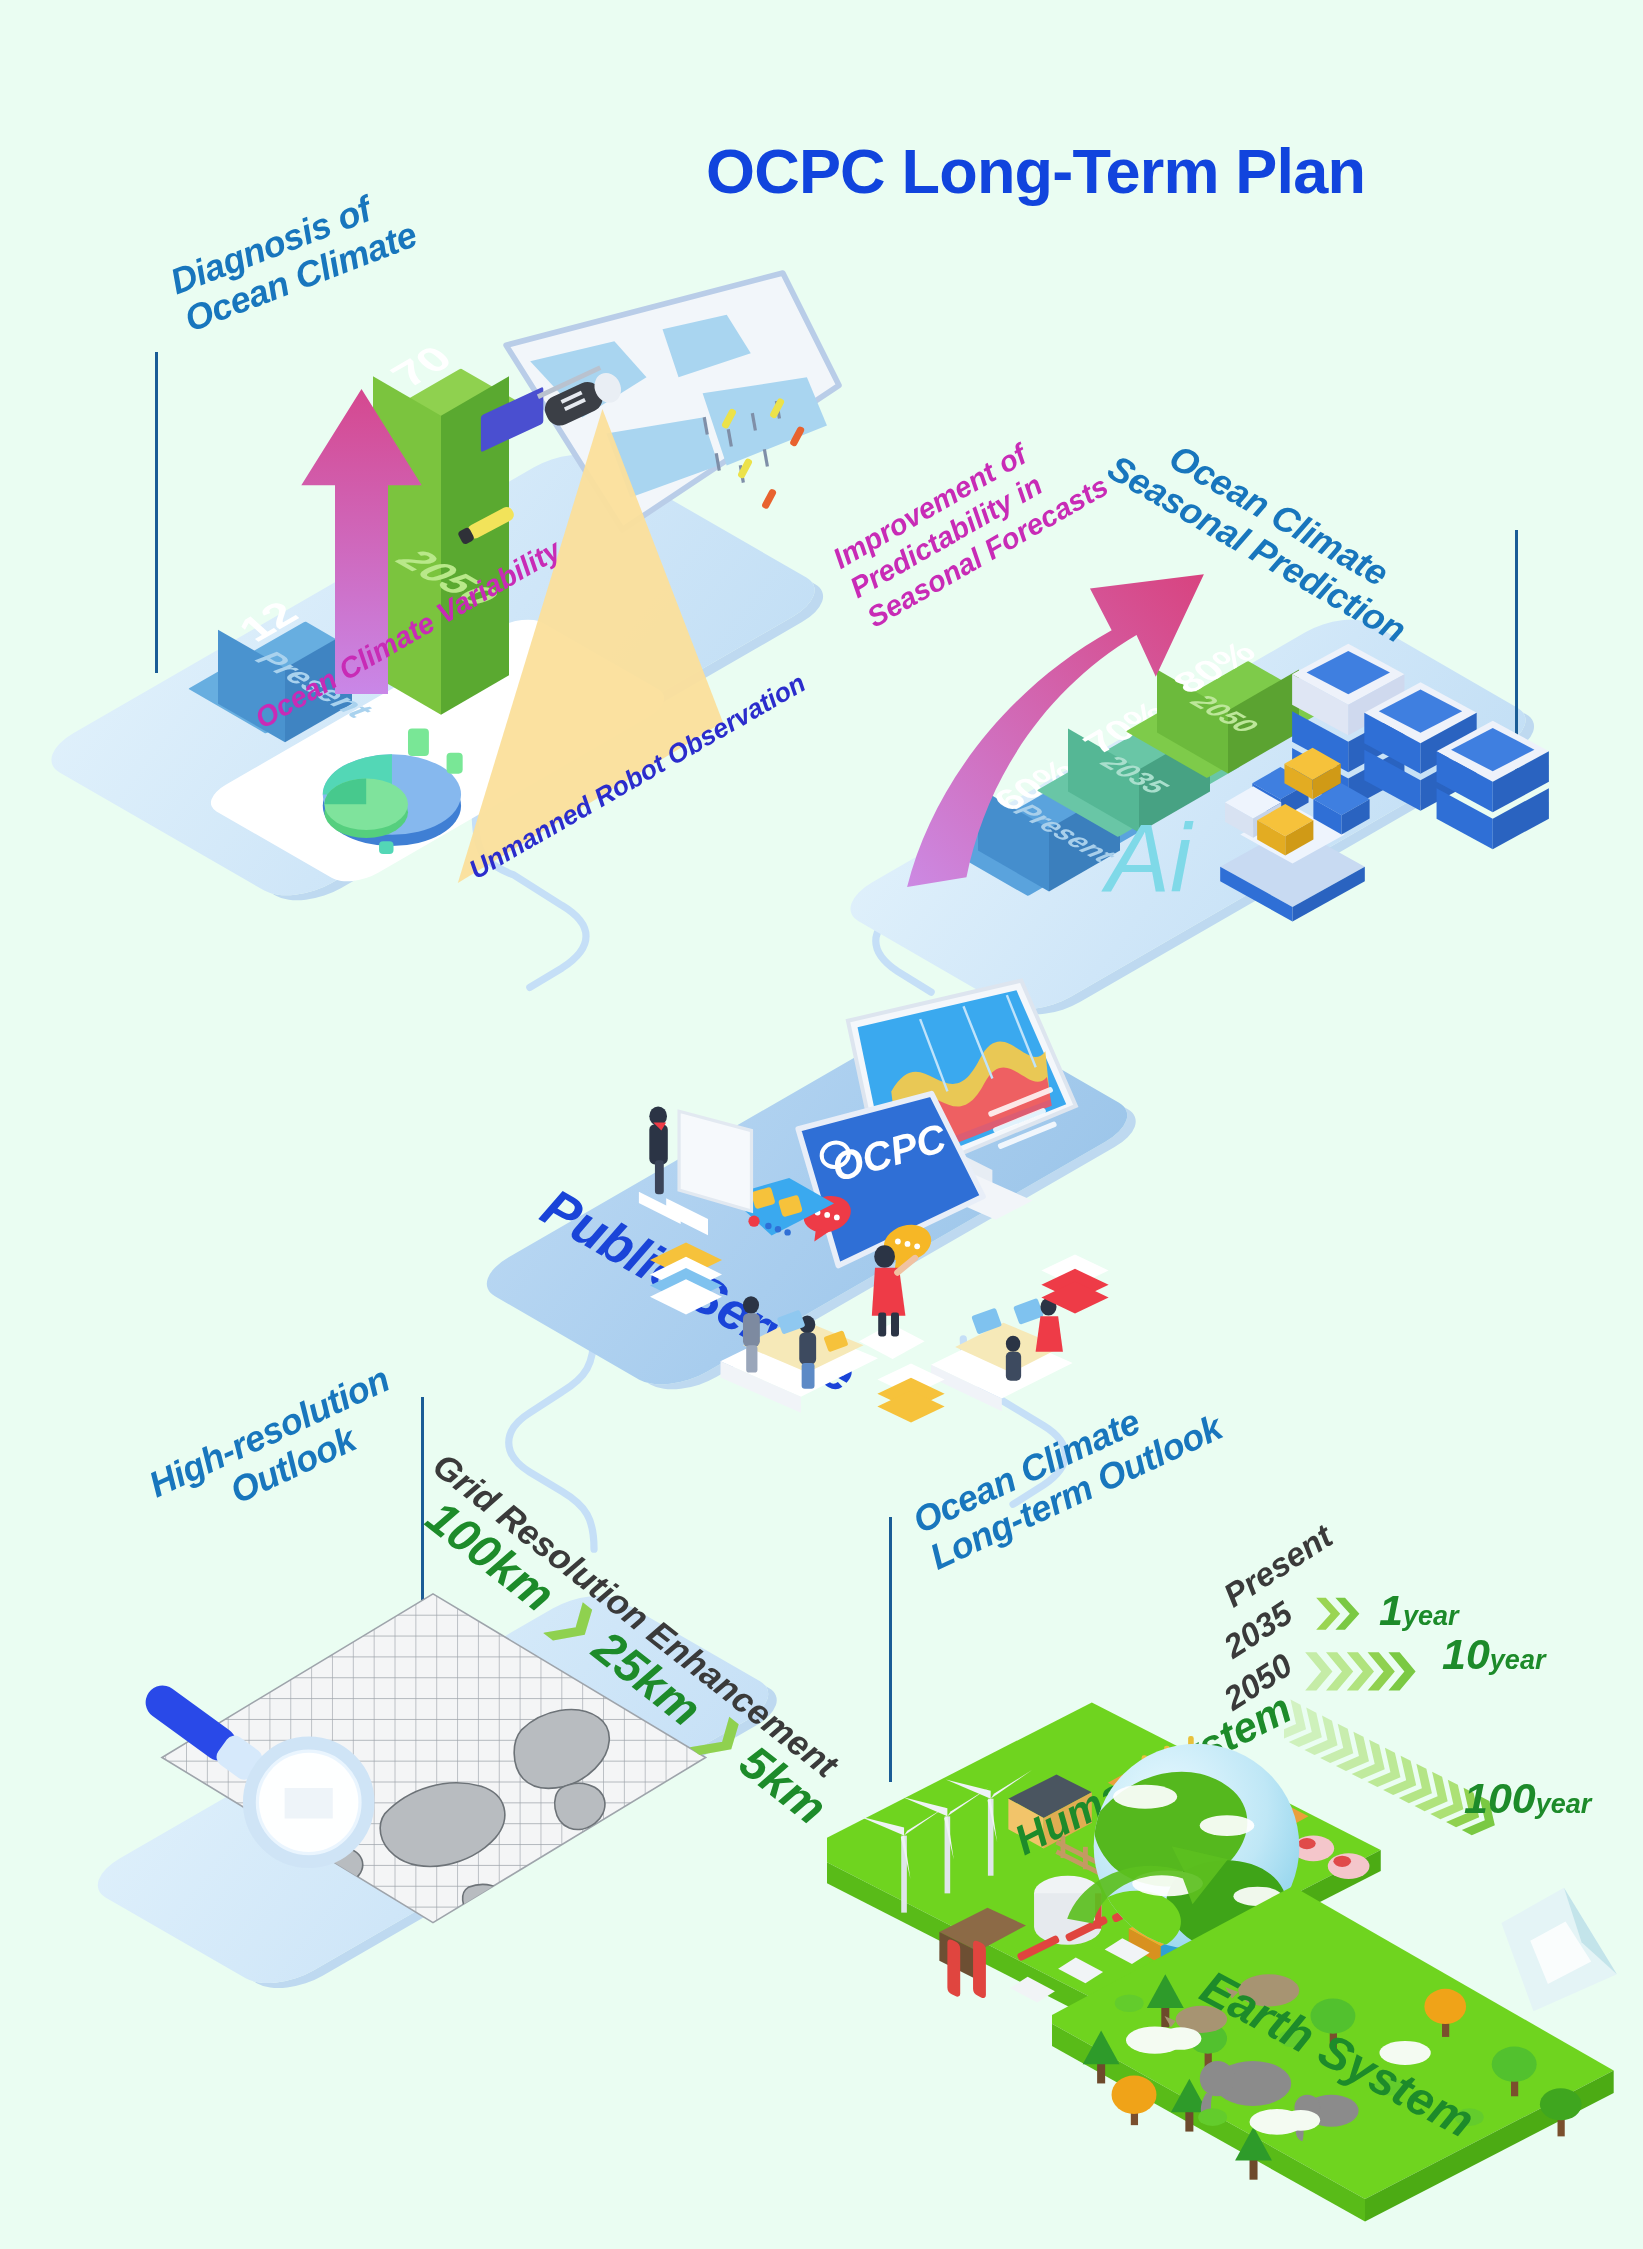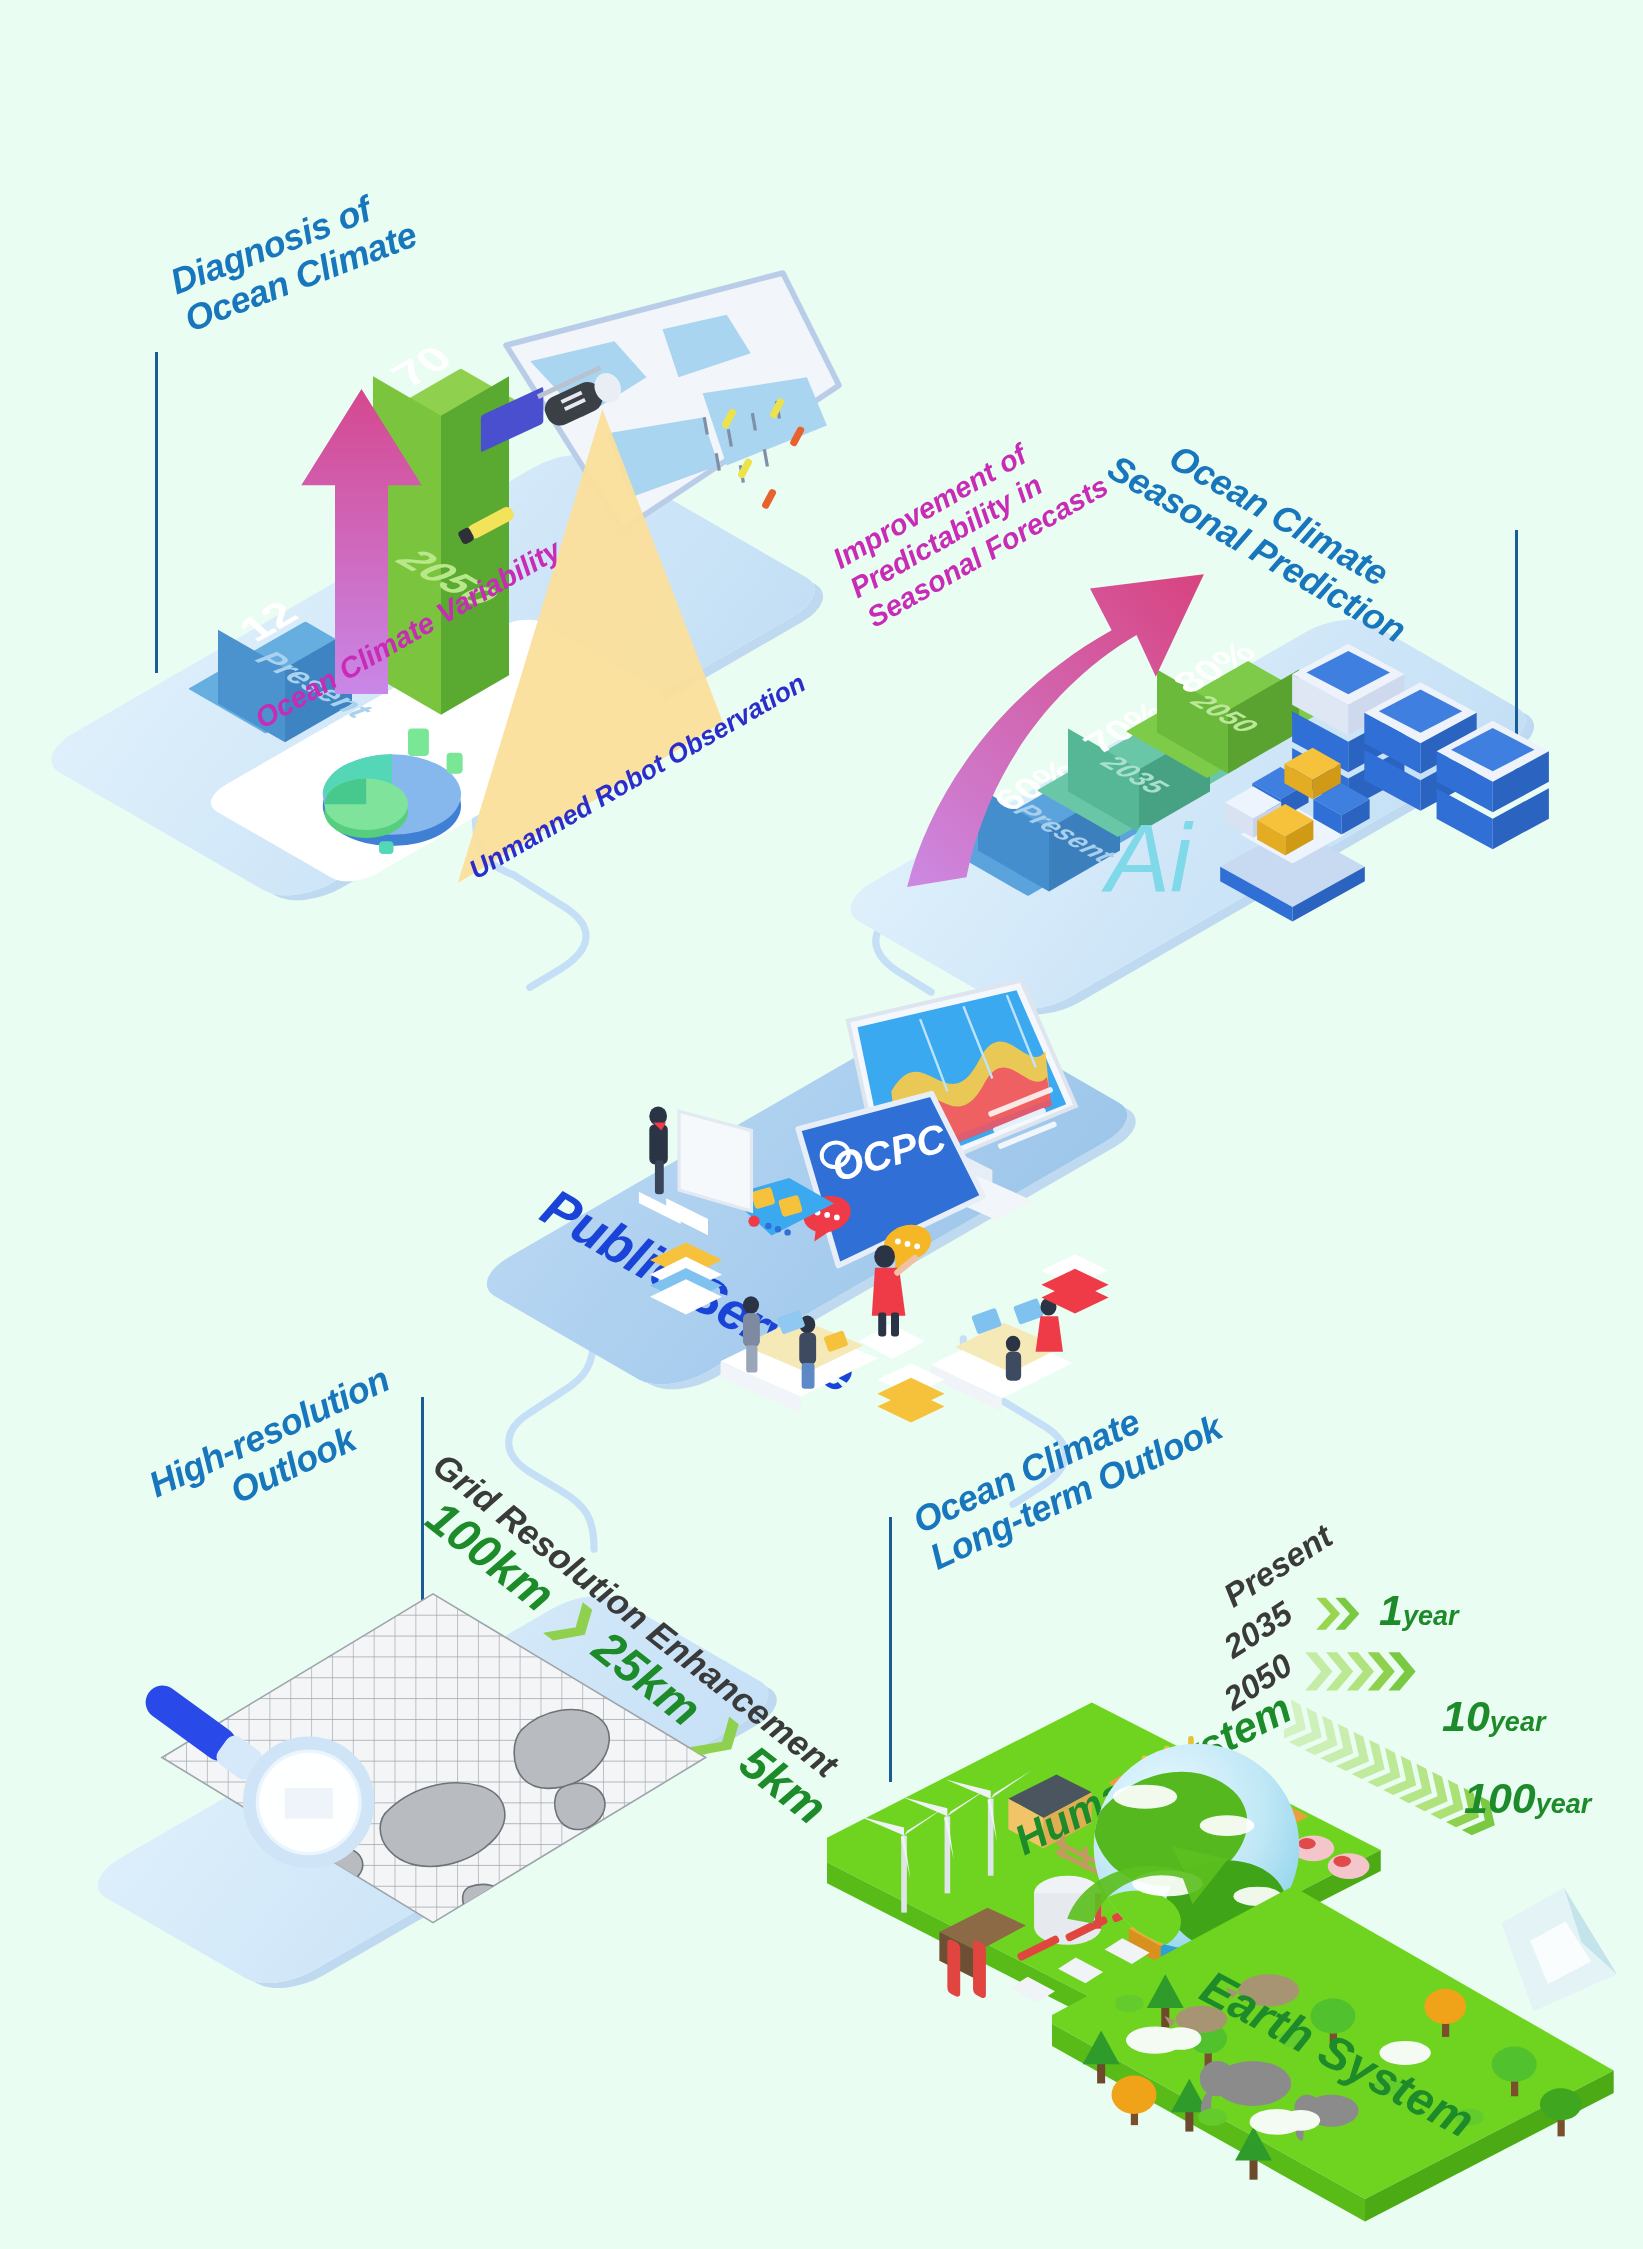--- a/index.html
+++ b/index.html
@@ -80,20 +80,21 @@
   .ai-txt {
     position:absolute; color:#7fd9e8; font-weight:normal; font-style:italic;
     font-size:96px; white-space:nowrap;
   }
 </style>
 </head>
 <body style="background: rgb(234, 253, 242);">
 
 <div id="stage" style="background: rgb(234, 253, 242);">
 
+  <div class="main-title">OCPC Long-Term Plan</div>
 
   <svg class="conn" viewBox="0 0 2048 2803">
     <g fill="none" stroke="#c5dff7" stroke-width="9" stroke-linecap="round">
       <path d="M592 1010 C 592 1060, 600 1075, 640 1090 L 700 1128 C 740 1152, 740 1180, 700 1206 L 660 1230"></path>
       <path d="M1232 1000 C 1232 1060, 1220 1078, 1180 1098 L 1118 1136 C 1082 1158, 1082 1186, 1118 1210 L 1160 1236"></path>
       <path d="M740 1660 C 740 1700, 730 1716, 700 1734 L 660 1760 C 625 1782, 625 1812, 660 1834 L 700 1858 C 730 1876, 740 1892, 740 1930"></path>
       <path d="M1200 1668 C 1200 1706, 1212 1722, 1244 1742 L 1300 1776 C 1336 1798, 1336 1826, 1300 1850 L 1262 1874"></path>
     </g>
   </svg>
 
@@ -536,21 +537,21 @@
 
   <svg style="position:absolute;left:1302px;top:1644px;width:144px;height:58px;" viewBox="0 0 180 72">
     <g fill="#a6de6a">
       <path d="M4 10 L24 34 L4 58 L18 58 L38 34 L18 10 Z" opacity=".55"></path>
       <path d="M30 10 L50 34 L30 58 L44 58 L64 34 L44 10 Z" opacity=".7"></path>
       <path d="M56 10 L76 34 L56 58 L70 58 L90 34 L70 10 Z" opacity=".85"></path>
       <path d="M82 10 L102 34 L82 58 L96 58 L116 34 L96 10 Z" fill="#8fd14f"></path>
       <path d="M108 10 L128 34 L108 58 L122 58 L142 34 L122 10 Z" fill="#7ac943"></path>
     </g>
   </svg>
-  <div class="green-cap" style="left:1442px; top:1692px; font-size:43px;">
+  <div class="green-cap" style="left:1442px; top:1630px; font-size:43px;">
     <span>10</span><span style="font-size:27px;">year</span>
   </div>
 
   <svg style="position:absolute;left:1284px;top:1689px;width:321px;height:169px;" viewBox="0 0 400 210">
     <g fill="#a6de6a" transform="rotate(27 0 20)">
       <path d="M4 10 L24 34 L4 58 L18 58 L38 34 L18 10 Z" opacity=".35"></path>
       <path d="M26 10 L46 34 L26 58 L40 58 L60 34 L40 10 Z" opacity=".4"></path>
       <path d="M48 10 L68 34 L48 58 L62 58 L82 34 L62 10 Z" opacity=".45"></path>
       <path d="M70 10 L90 34 L70 58 L84 58 L104 34 L84 10 Z" opacity=".5"></path>
       <path d="M92 10 L112 34 L92 58 L106 58 L126 34 L106 10 Z" opacity=".56"></path>

